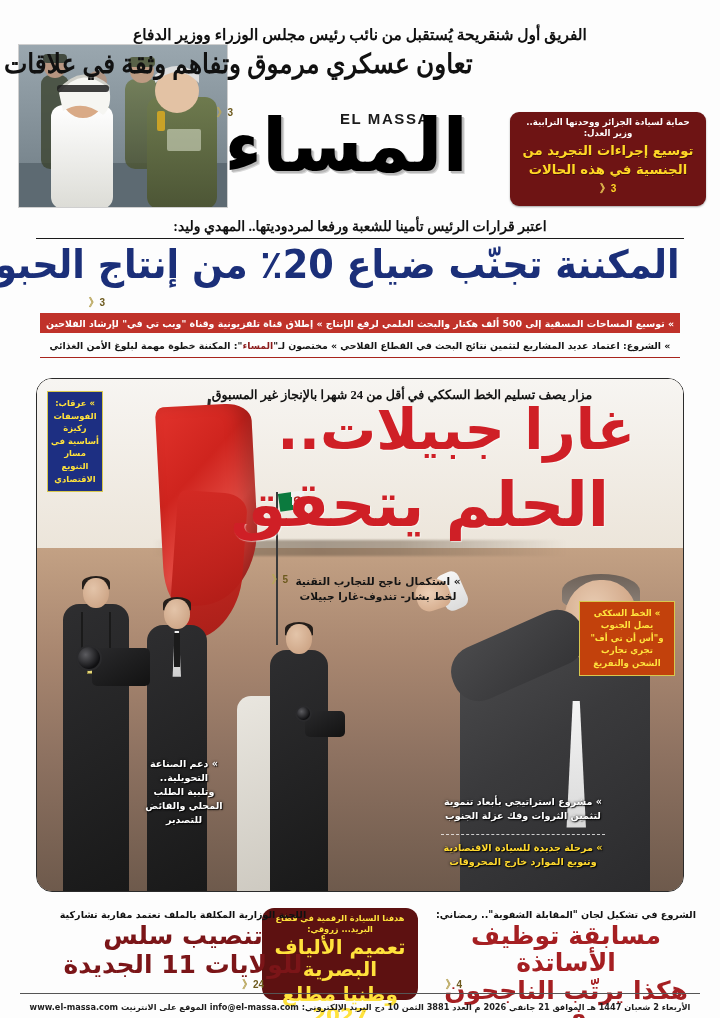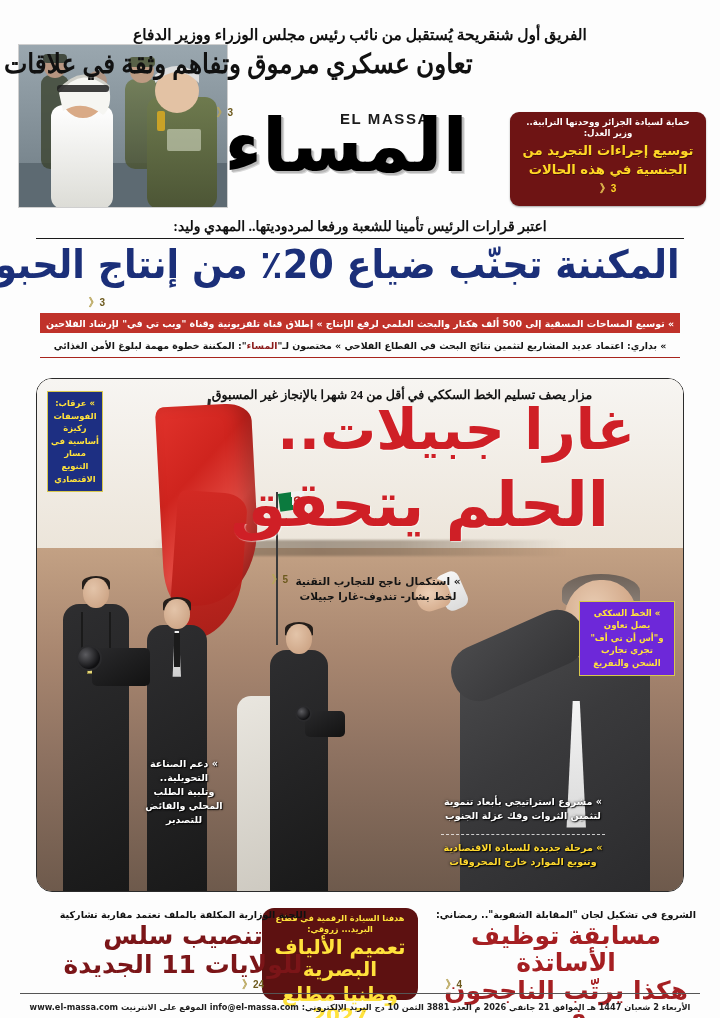--- a/index.html
+++ b/index.html
@@ -323,21 +323,21 @@
     text-align: center; z-index: 8;
   }
   .box-blue-r div {
     color: #ffe23c; font-size: 8.4px; font-weight: bold; line-height: 1.5;
     font-family: "DejaVu Sans", sans-serif;
   }
   
   .box-blue-l {
     position: absolute; top: 222px; right: 8px;
     width: 96px; padding: 5px 4px 6px;
-    background: #6d28d9; border: 1.5px solid #d8c84e;
+    background: #c2410c; border: 1.5px solid #d8c84e;
     text-align: center; z-index: 8;
   }
   .box-blue-l div {
     color: #ffe23c; font-size: 8.6px; font-weight: bold; line-height: 1.45;
     font-family: "DejaVu Sans", sans-serif;
   }
 
   .cap-yellow {
     position: absolute; z-index: 8; text-align: center;
     color: #ffd92e; font-size: 9.6px; font-weight: bold; line-height: 1.45;
@@ -472,21 +472,21 @@
 
   <div class="story2-kicker">اعتبر قرارات الرئيس تأمينا للشعبة ورفعا لمردوديتها.. المهدي وليد:</div>
   <div class="sep-line story2-rule"></div>
   <div class="story2-head">المكننة تجنّب ضياع 20٪ من إنتاج الحبوب سنويا</div>
   <div class="story2-page">
     <span class="pagemark"><span>3</span><span class="chev">《</span></span>
   </div>
 
   <div class="redbar">» توسيع المساحات المسقية إلى 500 ألف هكتار والبحث العلمي لرفع الإنتاج   » إطلاق قناة تلفزيونية وقناة "ويب تي في" لإرشاد الفلاحين</div>
   <div class="subbar">
-    <span>» بداري: اعتماد عديد المشاريع لتثمين نتائج البحث في القطاع الفلاحي   » مختصون لـ"</span>
+    <span>» الشروع: اعتماد عديد المشاريع لتثمين نتائج البحث في القطاع الفلاحي   » مختصون لـ"</span>
       <b class="brand">المساء</b>
       <span>": المكننة خطوة مهمة لبلوغ الأمن الغذائي</span>
   </div>
   <div class="rule-thin" style="top:357px"></div>
 
   <div class="main-block">
 
     <div class="photo">
       <div class="sky-haze"></div>
       <div class="ground"></div>
@@ -552,21 +552,21 @@
       <div>» عرقاب:</div>
       <div>الفوسفات</div>
       <div>ركيزة</div>
       <div>أساسية في</div>
       <div>مسار التنويع</div>
       <div>الاقتصادي</div>
     </div>
 
     <div class="box-blue-l">
       <div>» الخط السككي</div>
-      <div>يصل تعاون</div>
+      <div>يصل الجنوب</div>
       <div>و"أس أن تي أف"</div>
       <div>تجري تجارب</div>
       <div>الشحن والتفريغ</div>
     </div>
 
     <div class="cap-white cap-l1">
       <div>» مشروع استراتيجي بأبعاد تنموية</div>
       <div>لتثمين الثروات وفك عزلة الجنوب</div>
     </div>
     <div class="cap-dash"></div>

